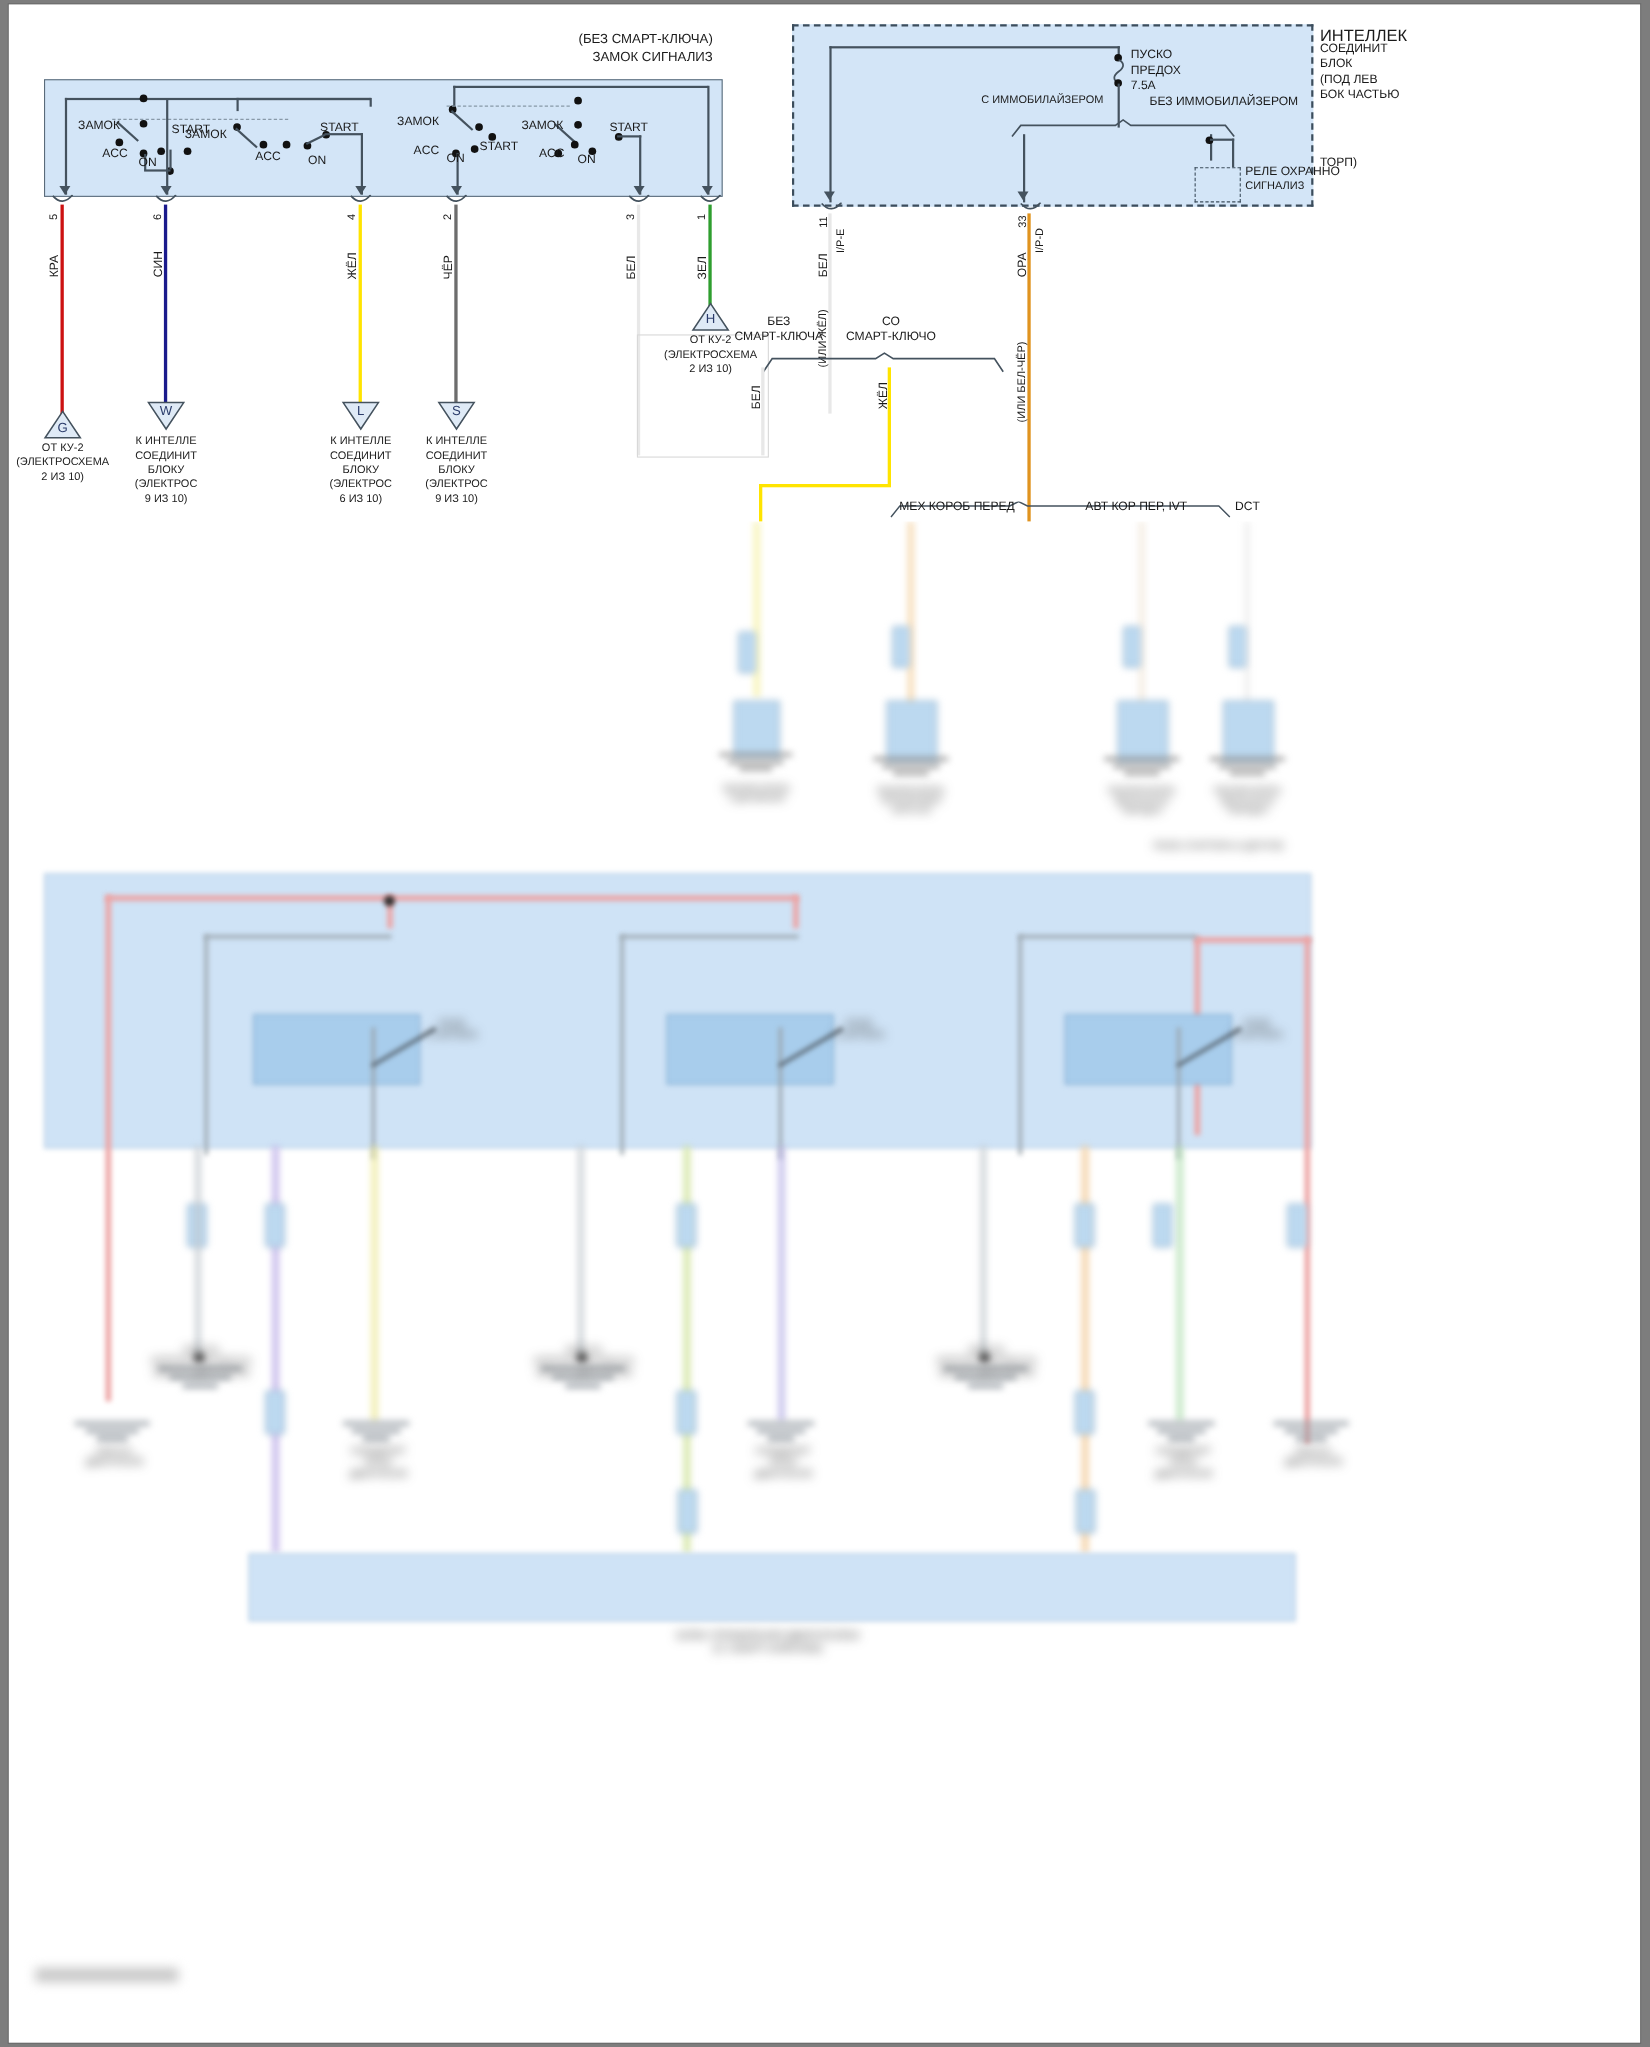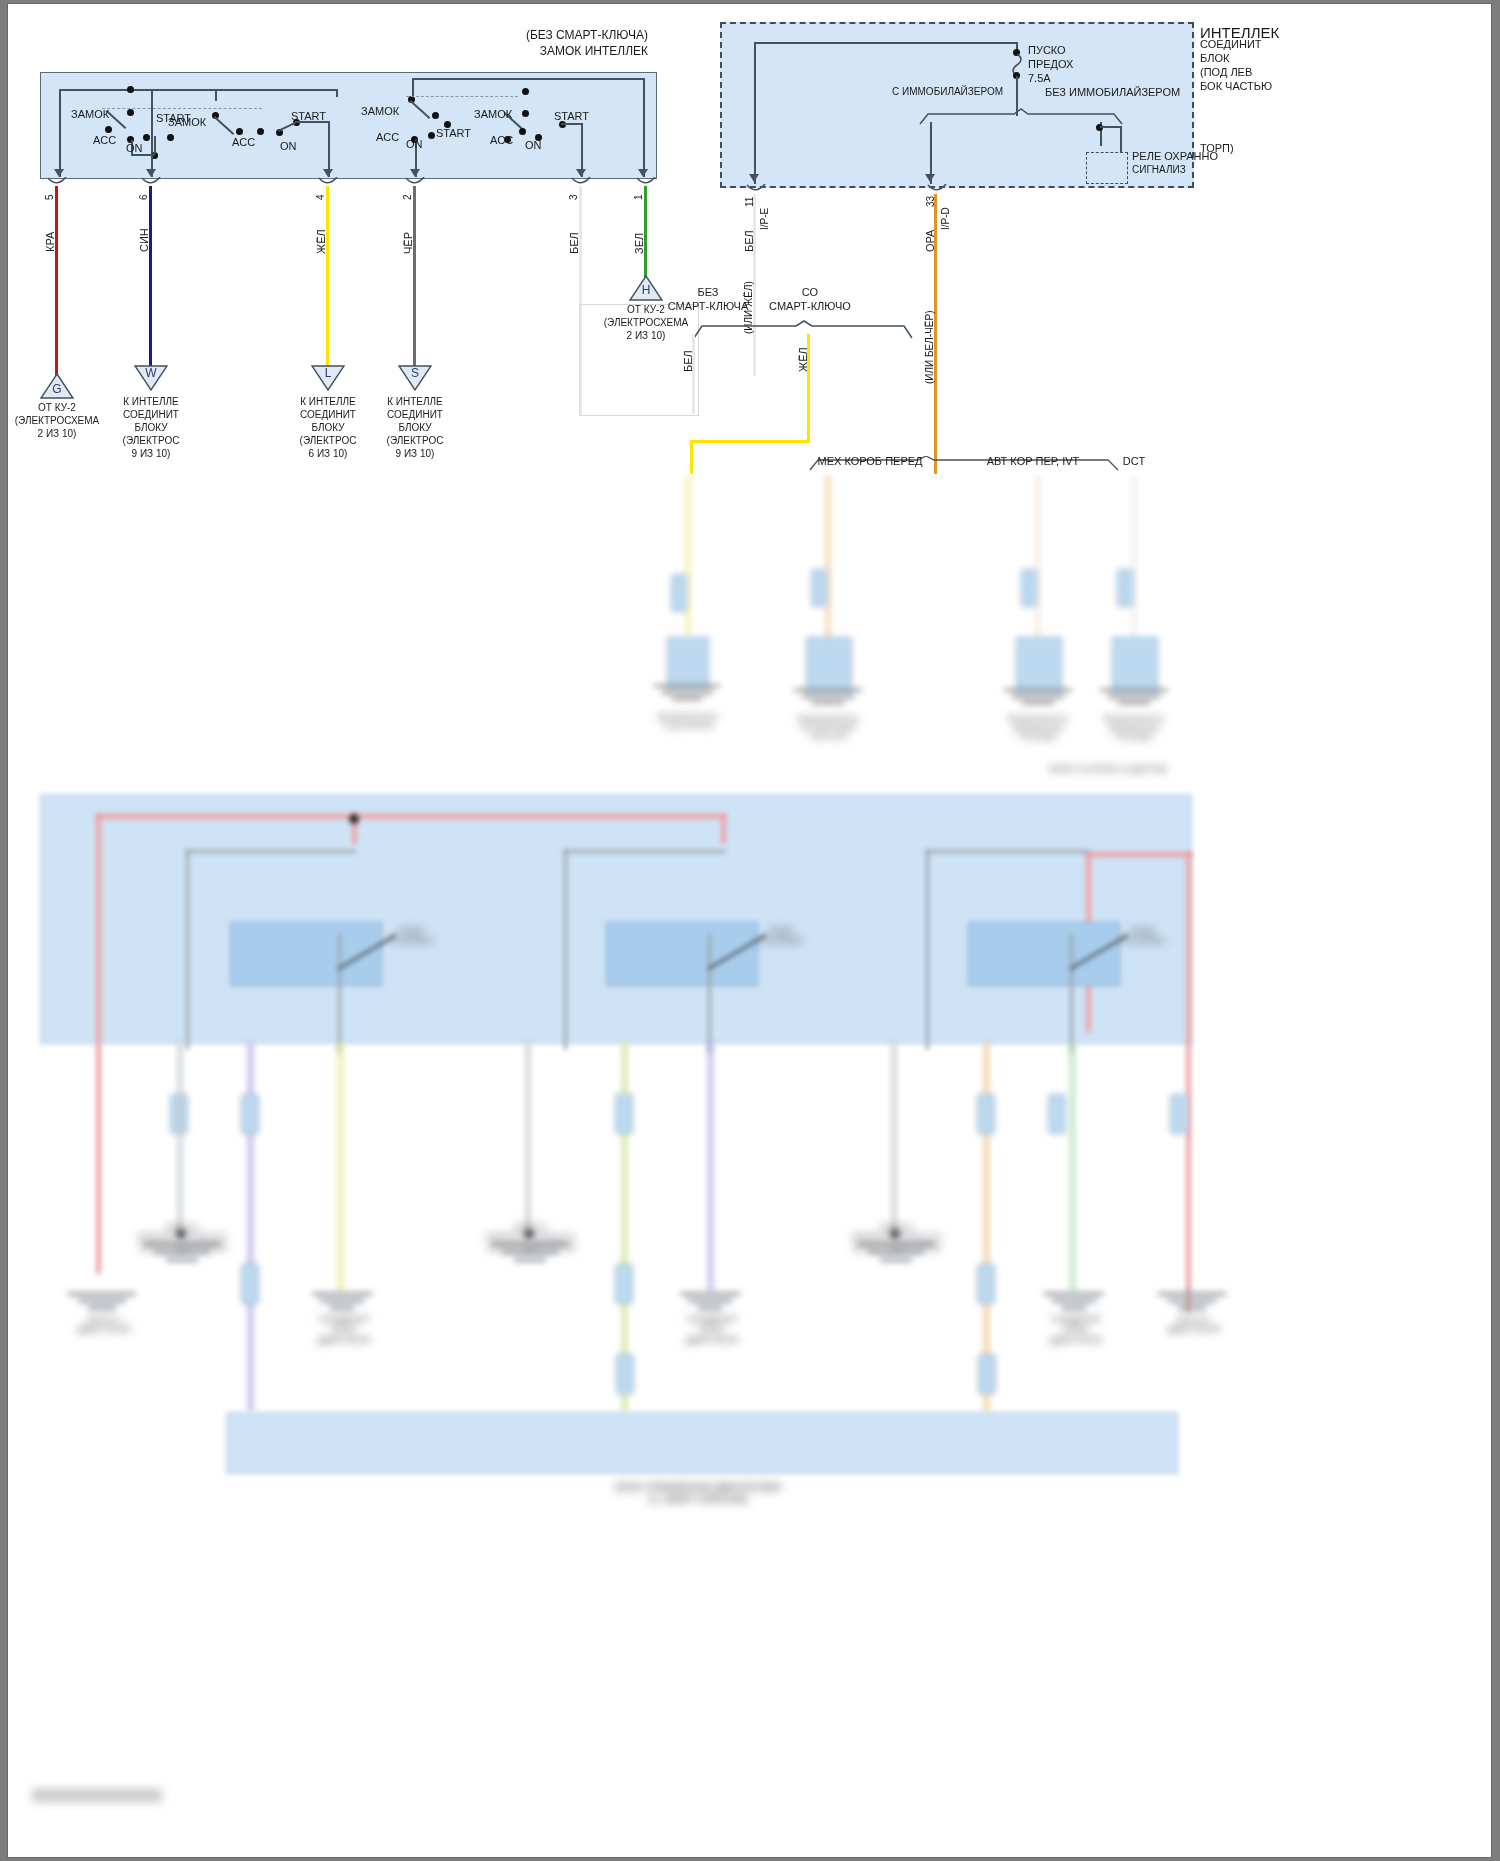--- a/index.html
+++ b/index.html
@@ -32,21 +32,21 @@
   .smallnum{position:absolute;font-size:10px;color:#222;}
   .blurtext{position:absolute;font-size:8px;color:#3a3a3a;text-align:center;line-height:1.15;white-space:pre;}
 </style>
 </head>
 <body>
 
 <div id="page">
   <div id="sheet">
 
     <div class="txt r" style="left:340px;top:24px;width:300px;font-size:12px;">(БЕЗ СМАРТ-КЛЮЧА)</div>
-    <div class="txt r" style="left:340px;top:40px;width:300px;font-size:12px;">ЗАМОК ИНТЕЛЛЕК</div>
+    <div class="txt r" style="left:340px;top:40px;width:300px;font-size:12px;">ЗАМОК СИГНАЛИЗ</div>
 
     <div class="panel" style="left:32px;top:68px;width:615px;height:105px;"></div>
 
     <div class="ln lnh" style="left:51px;top:85px;width:278px;"></div>
     <div class="ln lnv" style="left:51px;top:85px;height:88px;"></div>
     <div class="ln lnv" style="left:328px;top:85px;height:8px;"></div>
     <div class="dot" style="left:119px;top:82px;"></div>
     <div class="dot" style="left:119px;top:105px;"></div>
     <div class="ln" style="left:99px;top:106px;width:26px;height:1.8px;transform:rotate(42deg);transform-origin:left top;"></div>
     <div class="dot" style="left:97px;top:122px;"></div>

